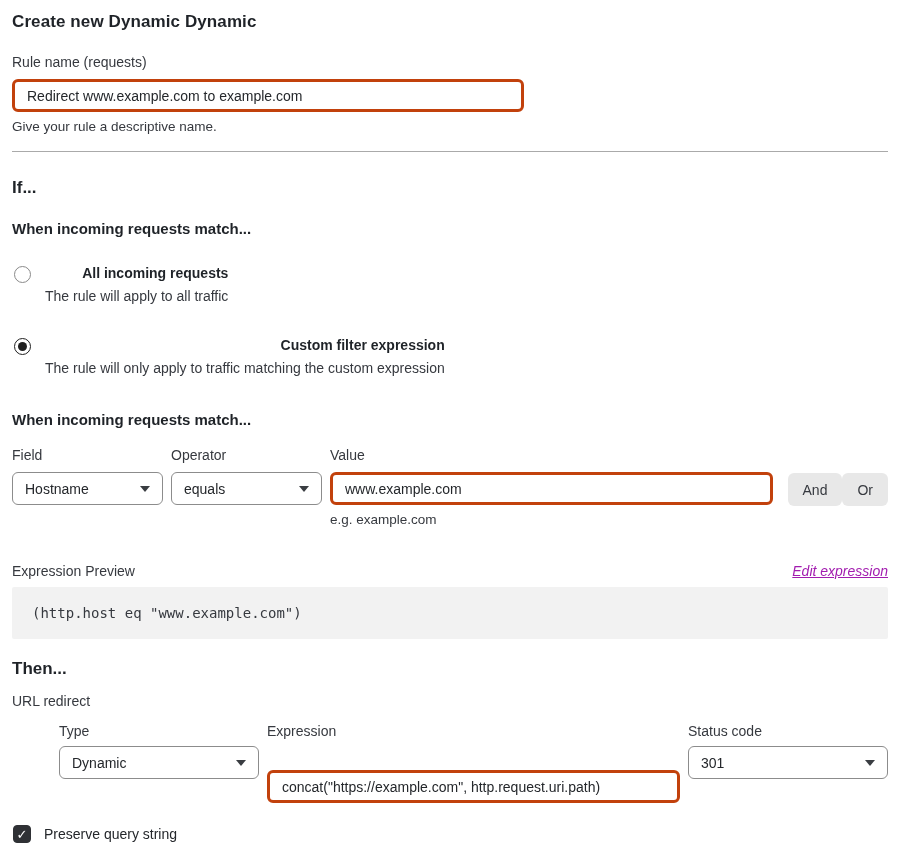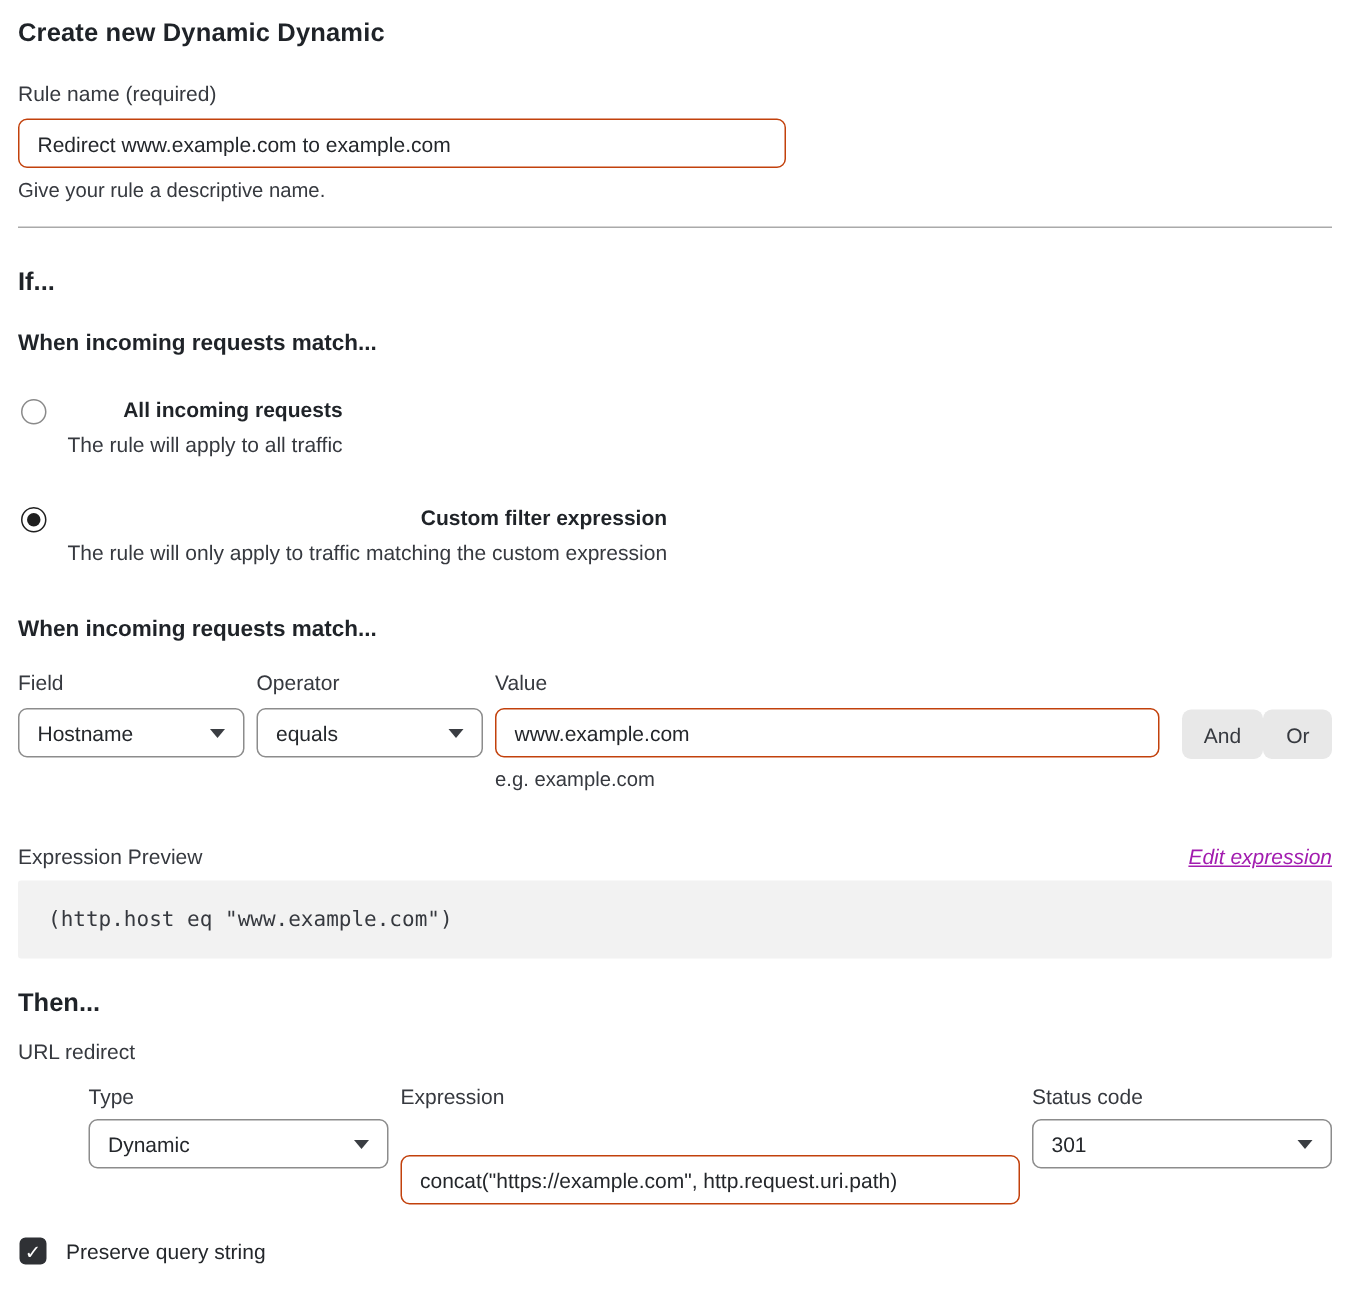--- a/index.html
+++ b/index.html
@@ -9,21 +9,21 @@
     color: #36393f;
     font-size: 14px;
   }
   .container { width: 876px; margin-left: 12px; padding-top: 12px; }
 
   .page-title { font-size: 17px; font-weight: bold; color: #1f2328; letter-spacing: .1px; }
 
   .field-label { font-size: 14px; color: #36393f; display: block; }
 
   .text-input {
-    height: 33px; border: 1px solid #c2410c; border-radius: 6px;
+    height: 33px; border: 3px solid #c2410c; border-radius: 6px;
     padding: 0 12px; font-size: 14px; color: #24272b; background: #fff;
     font-family: "Liberation Sans", sans-serif; width: 100%; outline: none;
   }
   .help-text { font-size: 13.5px; color: #36393f; }
 
   .rule-name-group { margin-top: 22px; }
   .rule-name-group .text-input { width: 512px; margin-top: 9px; }
   .rule-name-group .help-text { margin-top: 7px; }
 
   .divider { border: none; border-top: 1px solid #aaaaaa; margin-top: 17px; }
@@ -112,21 +112,21 @@
   .btn + .btn { margin-left: 11px; }
 </style>
 </head>
 <body>
 
 <div class="container">
 
   <h1 class="page-title">Create new Dynamic Dynamic</h1>
 
   <div class="rule-name-group">
-    <label class="field-label">Rule name (required)</label>
+    <label class="field-label">Rule name (requests)</label>
     <input type="text" class="text-input" value="Redirect www.example.com to example.com" style="">
     <div class="help-text">Give your rule a descriptive name.</div>
   </div>
 
   <hr class="divider">
 
   <h2 class="section-heading if-heading">If...</h2>
   <h3 class="match-heading match-heading-1">When incoming requests match...</h3>
 
   <div class="radio-group">

